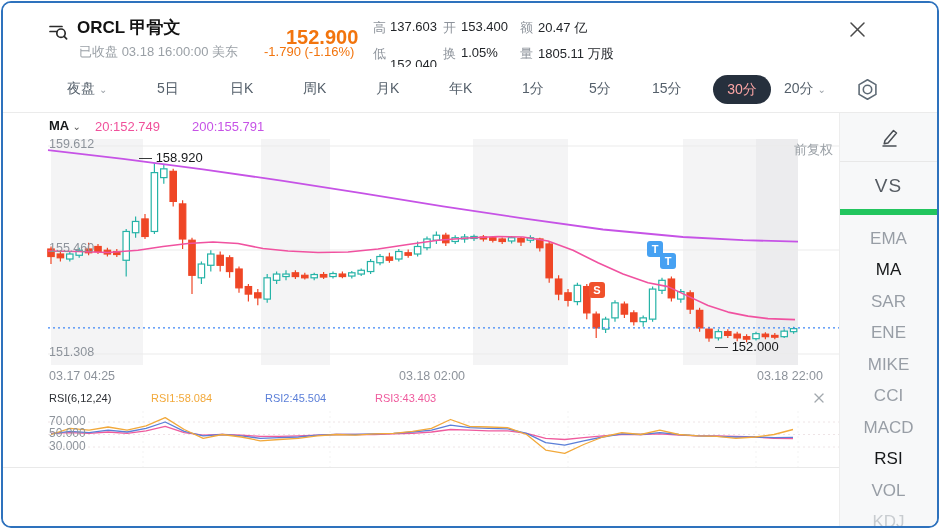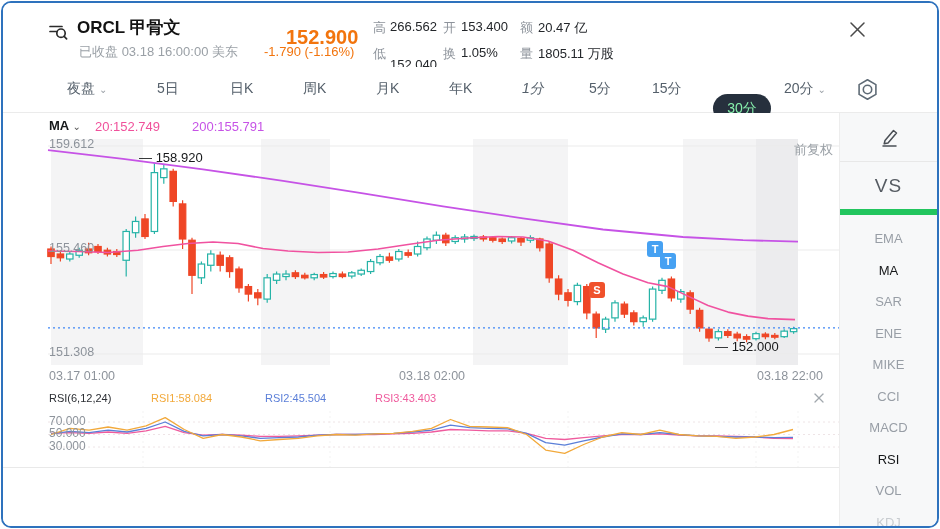--- a/index.html
+++ b/index.html
@@ -10,26 +10,26 @@
   .title{font-size:17px;font-weight:bold;color:#131313;}
   .sub{font-size:13px;color:#9aa0a6;}
   .price{font-size:20px;font-weight:bold;color:#f2740d;}
   .change{font-size:13px;color:#f2740d;}
   .stat-l{font-size:13px;color:#8d939b;}
   .stat-v{font-size:13px;color:#23262a;}
   
   .tabrow{position:absolute;left:0;top:64px;width:100%;height:45px;border-bottom:1px solid #ebebeb;background:#fff;}
   .tab{font-size:14px;color:#55606b;cursor:pointer;}
   .tab .chev{font-size:10px;color:#9aa0a6;}
-  .tab-pill{position:absolute;left:710px;top:8px;width:58px;height:29px;border-radius:15px;background:#26303d;color:#86efac;font-size:14px;display:flex;align-items:center;justify-content:center;margin-top:19px;}
+  .tab-pill{position:absolute;left:710px;top:8px;width:58px;height:29px;border-radius:15px;background:#26303d;color:#fca5a5;font-size:14px;display:flex;align-items:center;justify-content:center;}
   
   .chartcol{position:absolute;left:0;top:110px;width:836px;height:413px;background:#fff;}
   .rail{position:absolute;left:836px;top:110px;width:97px;height:413px;background:#f7f8f9;border-left:1px solid #ededed;}
   .rail-sec{width:100%;display:flex;align-items:center;justify-content:center;}
-  .rail-item{height:31.5px;display:flex;align-items:center;justify-content:center;font-size:13px;color:#989ea6;cursor:pointer;}
+  .rail-item{height:31.5px;display:flex;align-items:center;justify-content:center;font-size:17px;color:#989ea6;cursor:pointer;}
   .rail-item.active{color:#16181a;}
   .rail-item.muted{color:#c8ccd0;}
   .ma-row{position:absolute;left:0;top:0;width:100%;height:26px;}
   .ma-name{font-size:13px;color:#16181a;font-weight:bold;}
   .ma20{font-size:13px;color:#f0519b;}
   .ma200{font-size:13px;color:#c653e6;}
   .mainchart{position:absolute;left:0;top:26px;width:836px;height:226px;}
   .ylab{position:absolute;font-size:12.5px;color:#8d939b;}
   .xaxisrow{position:absolute;left:0;top:252px;width:836px;height:24px;}
   .xlab{position:absolute;top:4px;font-size:12.5px;color:#8d939b;}
@@ -62,21 +62,21 @@
     <span class="abs title" style="left:74px;top:13px;">ORCL 甲骨文</span>
     <span class="abs sub" style="left:76px;top:40px;">
       <span>已收盘</span>
       <span>03.18 16:00:00</span>
       <span>美东</span>
     </span>
     <span class="abs price" style="left:261px;top:23px;margin-left:22px;">152.900</span>
     <span class="abs change" style="left:261px;top:41px;">-1.790 (-1.16%)</span>
 
     <span class="abs stat-l" style="left:370px;top:16px;">高</span>
-    <span class="abs stat-v" style="left:387px;top:16px;">266.562</span>
+    <span class="abs stat-v" style="left:387px;top:16px;">137.603</span>
     <span class="abs stat-l" style="left:440px;top:16px;">开</span>
     <span class="abs stat-v" style="left:458px;top:16px;">153.400</span>
     <span class="abs stat-l" style="left:517px;top:16px;">额</span>
     <span class="abs stat-v" style="left:535px;top:16px;">20.47 亿</span>
     <span class="abs stat-l" style="left:370px;top:42px;">低</span>
     <span class="abs stat-v" style="left:387px;top:42px;margin-top:12px;">152.040</span>
     <span class="abs stat-l" style="left:440px;top:42px;">换</span>
     <span class="abs stat-v" style="left:458px;top:42px;">1.05%</span>
     <span class="abs stat-l" style="left:517px;top:42px;">量</span>
     <span class="abs stat-v" style="left:535px;top:42px;">1805.11 万股</span>
@@ -89,21 +89,21 @@
     </span>
   </div>
 
   <div class="tabrow">
     <span class="abs tab" style="left:64px;top:13px;"><span>夜盘</span> <span class="chev">⌄</span></span>
     <span class="abs tab" style="left:154px;top:13px;">5日</span>
     <span class="abs tab" style="left:227px;top:13px;">日K</span>
     <span class="abs tab" style="left:300px;top:13px;">周K</span>
     <span class="abs tab" style="left:373px;top:13px;">月K</span>
     <span class="abs tab" style="left:446px;top:13px;">年K</span>
-    <span class="abs tab" style="left:519px;top:13px;font-style:italic;">1分</span>
+    <span class="abs tab" style="left:519px;top:13px;">1分</span>
     <span class="abs tab" style="left:586px;top:13px;">5分</span>
     <span class="abs tab" style="left:649px;top:13px;">15分</span>
     <span class="tab-pill">30分</span>
     <span class="abs tab" style="left:781px;top:13px;"><span>20分</span> <span class="chev">⌄</span></span>
     <span class="abs icon-btn" style="left:852px;top:10px;">
       <svg width="25" height="25" viewBox="0 0 25 25" fill="none" stroke="#5f6b76" stroke-width="1.6">
         <path d="M12.5 2.8 L20.9 7.6 V17.4 L12.5 22.2 L4.1 17.4 V7.6 Z" stroke-linejoin="round"></path>
         <circle cx="12.5" cy="12.5" r="4.2"></circle>
       </svg>
     </span>
@@ -296,21 +296,21 @@
       <span class="ylab" style="left:46px;top:206px;">151.308</span>
       <span class="fq">前复权</span>
       <span class="anno" style="left:136px;top:11px;">— <span>158.920</span></span>
       <span class="anno" style="left:712px;top:200px;">— <span>152.000</span></span>
       <span class="badge s" style="left:586px;top:143px;">S</span>
       <span class="badge t" style="left:644px;top:102px;">T</span>
       <span class="badge t" style="left:657px;top:114px;">T</span>
     </div>
 
     <div class="xaxisrow">
-      <span class="xlab" style="left:46px;">03.17 01:00</span>
+      <span class="xlab" style="left:46px;">03.17 04:25</span>
       <span class="xlab" style="left:396px;">03.18 02:00</span>
       <span class="xlab" style="right:16px;">03.18 22:00</span>
     </div>
 
     <div class="rsihead">
       <span class="abs" style="left:46px;top:3px;color:#2b2e33;">RSI(6,12,24)</span>
       <span class="abs" style="left:148px;top:3px;color:#f2a93b;">RSI1:58.084</span>
       <span class="abs" style="left:262px;top:3px;color:#5b7fd8;">RSI2:45.504</span>
       <span class="abs" style="left:372px;top:3px;color:#ef5b9d;">RSI3:43.403</span>
       <span class="abs icon-btn" style="left:810px;top:3px;">

